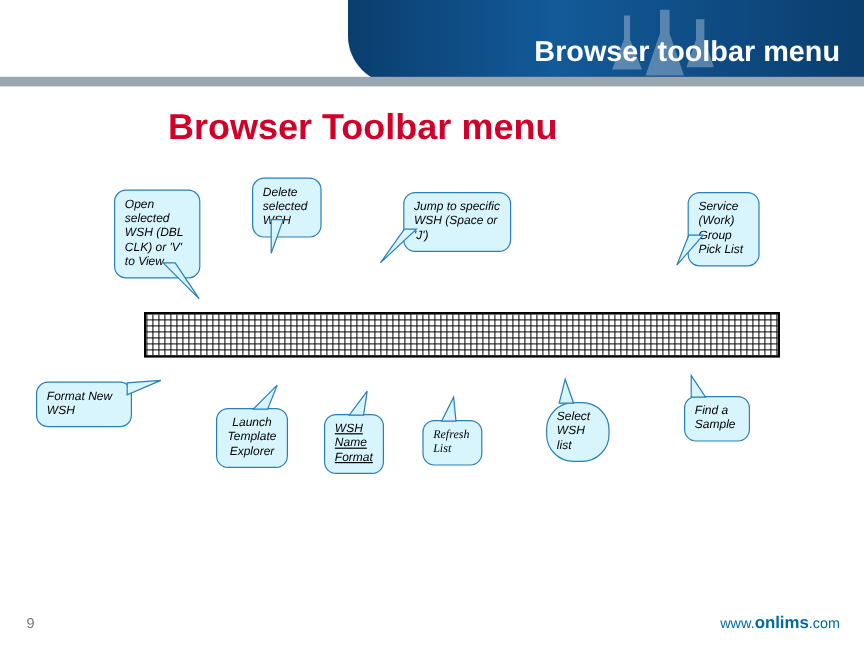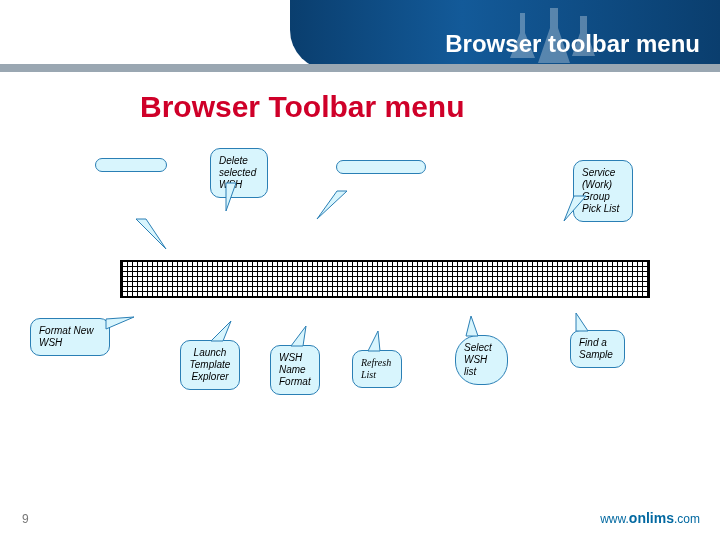--- a/index.html
+++ b/index.html
@@ -123,31 +123,34 @@
     <path d="M40 0 L40 20 L28 55 L60 55 L48 20 L48 0 Z" fill="#fff"></path>
     <path d="M70 8 L70 25 L62 48 L85 48 L77 25 L77 8 Z" fill="#fff"></path>
   </svg>
   <div class="hdr-band"></div>
   <div class="hdr-title">Browser toolbar menu</div>
 </div>
 
 <div class="page-title">Browser Toolbar menu</div>
 
 <div class="callout" style="left:95px; top:158px; width:72px;">
+  <span>Open selected WSH
+ (DBL CLK) or 'V' to View</span>
   <svg class="tail" style="left:40px; top:60px;" width="40" height="30">
       <polygon points="0,0 10,0 30,30" fill="#d8f5fd" stroke="#2a7fb5"></polygon>
     </svg>
 </div>
 <div class="callout" style="left:210px; top:148px; width:58px;">
   <span>Delete selected WSH</span>
   <svg class="tail" style="left:15px; top:34px;" width="30" height="30">
       <polygon points="0,0 10,0 0,28" fill="#d8f5fd" stroke="#2a7fb5"></polygon>
     </svg>
 </div>
 <div class="callout" style="left:336px; top:160px; width:90px;">
+  <span>Jump to specific WSH (Space or 'J')</span>
   <svg class="tail" style="left:-20px; top:30px;" width="30" height="30">
       <polygon points="20,0 30,0 0,28" fill="#d8f5fd" stroke="#2a7fb5"></polygon>
     </svg>
 </div>
 <div class="callout" style="left:573px; top:160px; width:60px;">
   <span>Service (Work) Group Pick List</span>
   <svg class="tail" style="left:-10px; top:35px;" width="30" height="30">
       <polygon points="10,0 22,0 0,25" fill="#d8f5fd" stroke="#2a7fb5"></polygon>
     </svg>
 </div>
@@ -159,21 +162,21 @@
   <svg class="tail" style="left:75px; top:-2px;" width="30" height="20">
       <polygon points="0,2 0,12 28,0" fill="#d8f5fd" stroke="#2a7fb5"></polygon>
     </svg>
 </div>
 <div class="callout" style="left:180px; top:340px; width:60px;text-align:center;">
   <span>Launch Template Explorer</span>
   <svg class="tail" style="left:30px; top:-20px;" width="25" height="25">
       <polygon points="0,20 12,20 20,0" fill="#d8f5fd" stroke="#2a7fb5"></polygon>
     </svg>
 </div>
-<div class="callout" style="left:270px; top:345px; width:50px;">
+<div class="callout" style="left:270px; top:345px; width:50px;text-decoration:underline;">
   <span>WSH Name Format</span>
   <svg class="tail" style="left:20px; top:-20px;" width="25" height="25">
       <polygon points="0,20 12,20 15,0" fill="#d8f5fd" stroke="#2a7fb5"></polygon>
     </svg>
 </div>
 <div class="callout" style="left:352px; top:350px; width:50px;font-family:Liberation Serif, serif;">
   <span>Refresh List</span>
   <svg class="tail" style="left:15px; top:-20px;" width="25" height="25">
       <polygon points="0,20 12,20 10,0" fill="#d8f5fd" stroke="#2a7fb5"></polygon>
     </svg>

